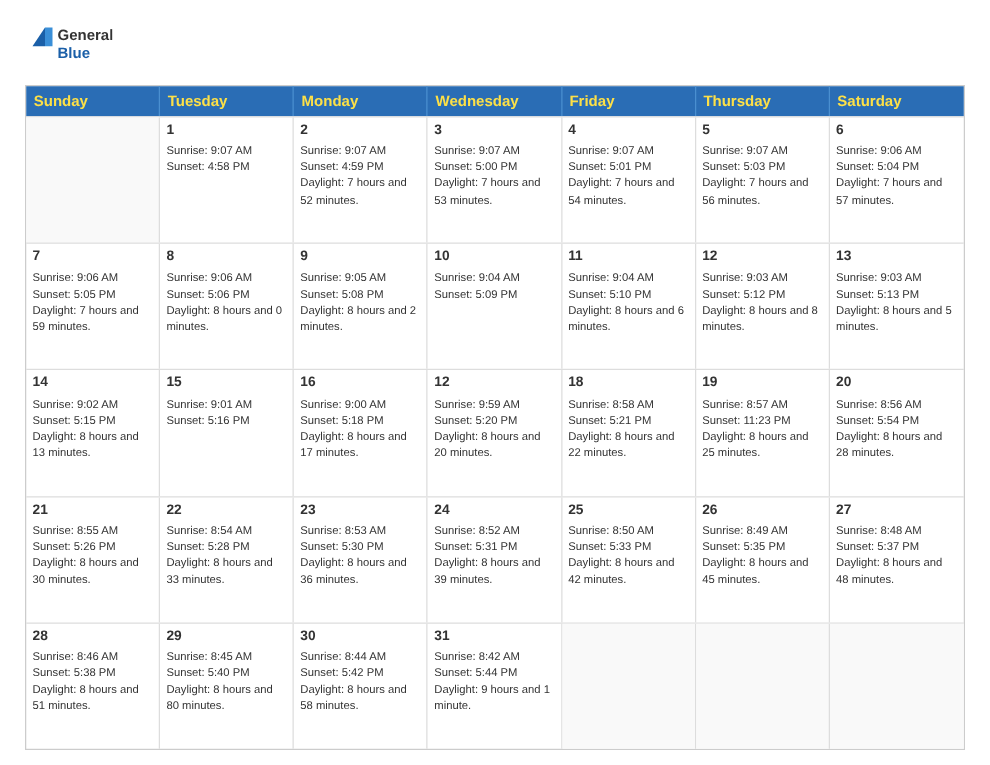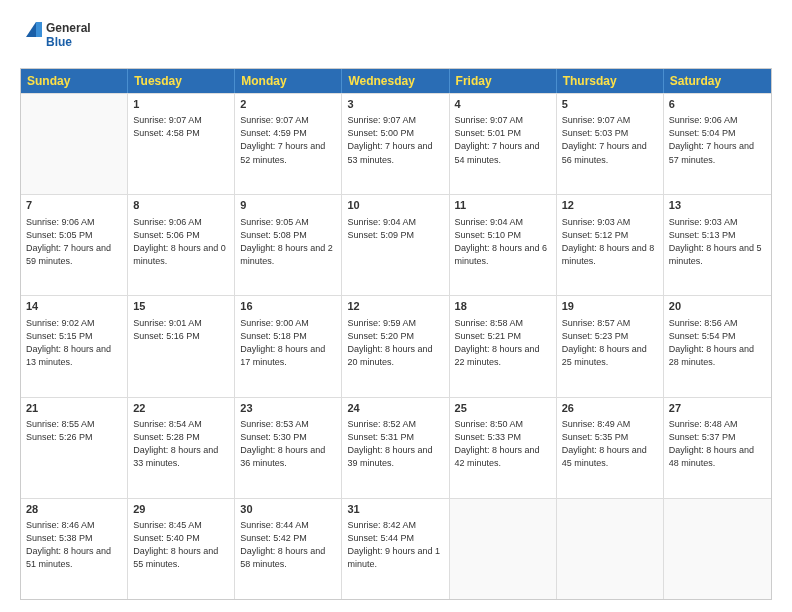--- a/index.html
+++ b/index.html
@@ -233,35 +233,36 @@
           </div>
           <div class="cal-cell">
             <span class="day-num">18</span>
             <p>Sunrise: 8:58 AM</p>
             <p>Sunset: 5:21 PM</p>
             <p>Daylight: 8 hours and 22 minutes.</p>
           </div>
           <div class="cal-cell">
             <span class="day-num">19</span>
             <p>Sunrise: 8:57 AM</p>
-            <p>Sunset: 5:23 PM</p>
+            <p>Sunset: 11:23 PM</p>
             <p>Daylight: 8 hours and 25 minutes.</p>
           </div>
           <div class="cal-cell">
             <span class="day-num">20</span>
             <p>Sunrise: 8:56 AM</p>
             <p>Sunset: 5:54 PM</p>
             <p>Daylight: 8 hours and 28 minutes.</p>
           </div>
         </div>
         <div class="cal-week">
           <div class="cal-cell">
             <span class="day-num">21</span>
             <p>Sunrise: 8:55 AM</p>
             <p>Sunset: 5:26 PM</p>
+            <p>Daylight: 8 hours and 30 minutes.</p>
           </div>
           <div class="cal-cell">
             <span class="day-num">22</span>
             <p>Sunrise: 8:54 AM</p>
             <p>Sunset: 5:28 PM</p>
             <p>Daylight: 8 hours and 33 minutes.</p>
           </div>
           <div class="cal-cell">
             <span class="day-num">23</span>
             <p>Sunrise: 8:53 AM</p>
@@ -297,21 +298,21 @@
           <div class="cal-cell">
             <span class="day-num">28</span>
             <p>Sunrise: 8:46 AM</p>
             <p>Sunset: 5:38 PM</p>
             <p>Daylight: 8 hours and 51 minutes.</p>
           </div>
           <div class="cal-cell">
             <span class="day-num">29</span>
             <p>Sunrise: 8:45 AM</p>
             <p>Sunset: 5:40 PM</p>
-            <p>Daylight: 8 hours and 55 minutes.</p>
+            <p>Daylight: 8 hours and 80 minutes.</p>
           </div>
           <div class="cal-cell">
             <span class="day-num">30</span>
             <p>Sunrise: 8:44 AM</p>
             <p>Sunset: 5:42 PM</p>
             <p>Daylight: 8 hours and 58 minutes.</p>
           </div>
           <div class="cal-cell">
             <span class="day-num">31</span>
             <p>Sunrise: 8:42 AM</p>

